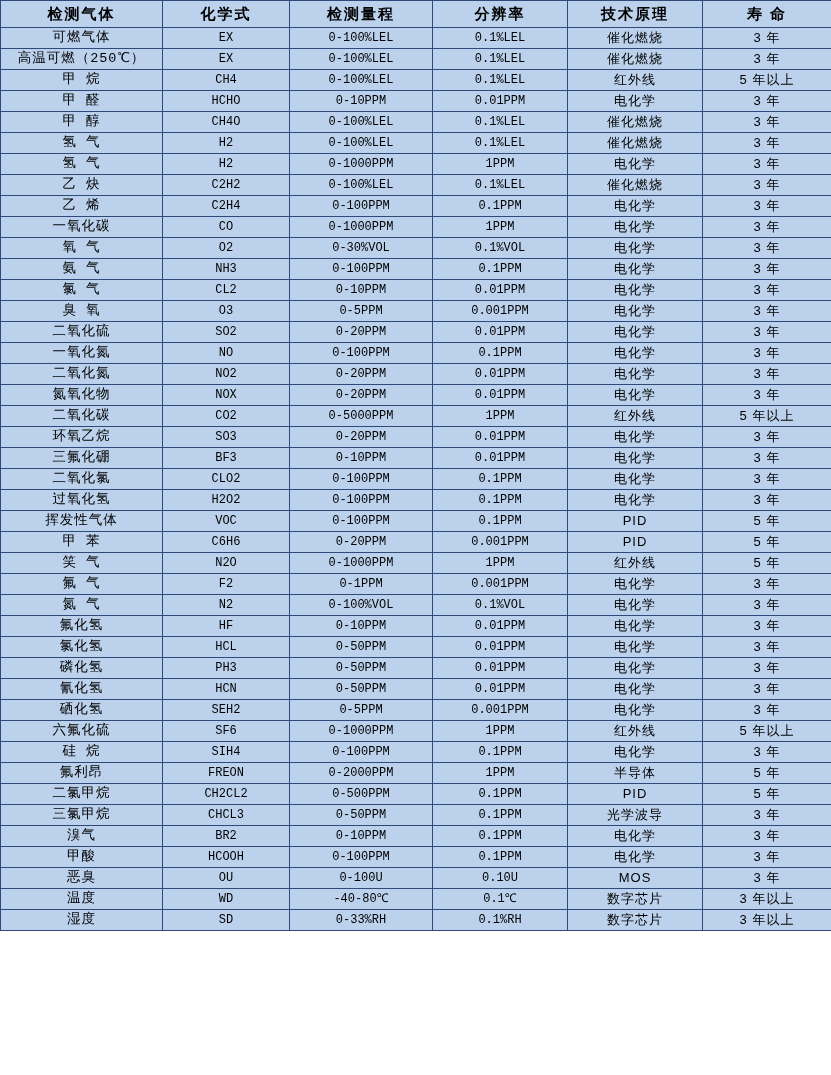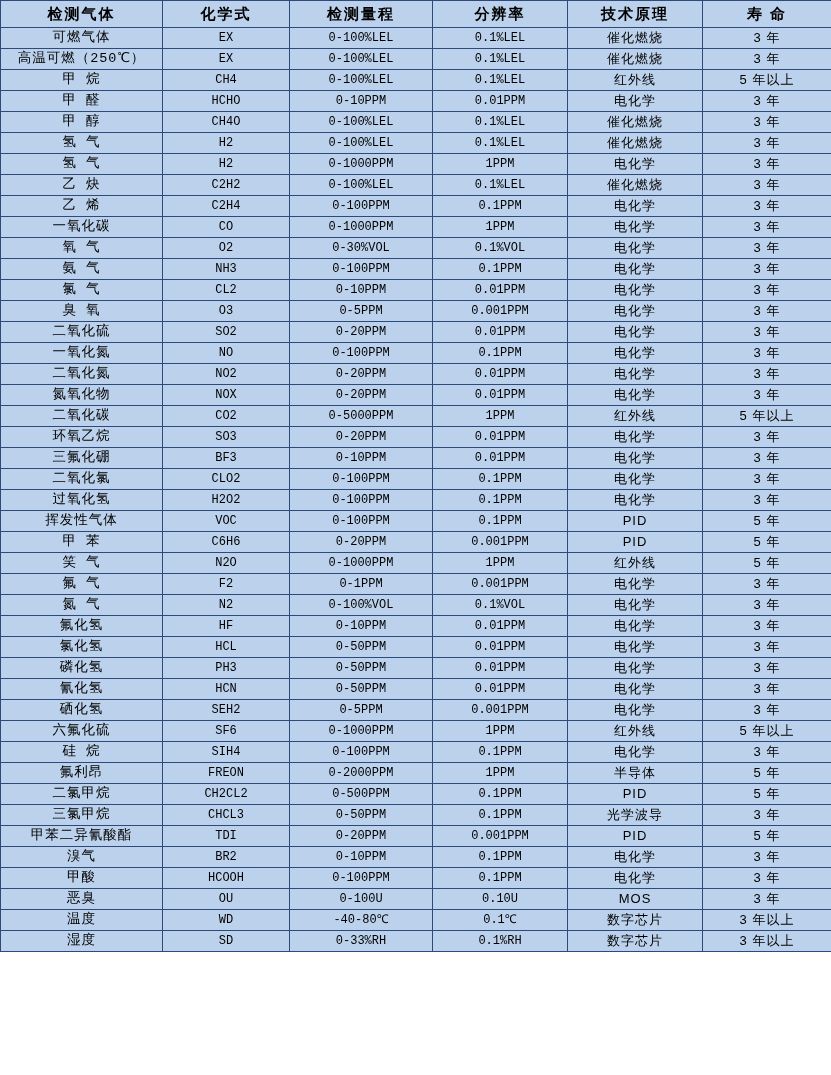--- a/index.html
+++ b/index.html
@@ -386,28 +386,20 @@
       </tr>
       <tr>
         <td class="name">三氯甲烷</td>
         <td class="formula">CHCL3</td>
         <td class="range">0-50PPM</td>
         <td class="resolution">0.1PPM</td>
         <td class="principle">光学波导</td>
         <td class="life">3 年</td>
       </tr>
       <tr>
-        <td class="name">甲苯二异氰酸酯</td>
-        <td class="formula">TDI</td>
-        <td class="range">0-20PPM</td>
-        <td class="resolution">0.001PPM</td>
-        <td class="principle">PID</td>
-        <td class="life">5 年</td>
-      </tr>
-      <tr>
         <td class="name">溴气</td>
         <td class="formula">BR2</td>
         <td class="range">0-10PPM</td>
         <td class="resolution">0.1PPM</td>
         <td class="principle">电化学</td>
         <td class="life">3 年</td>
       </tr>
       <tr>
         <td class="name">甲酸</td>
         <td class="formula">HCOOH</td>

